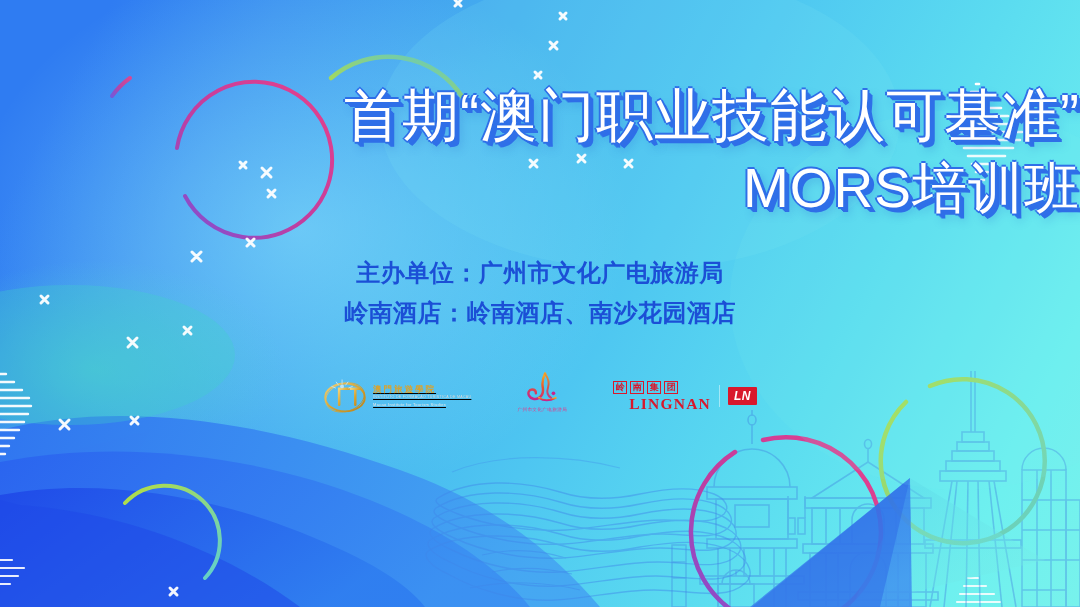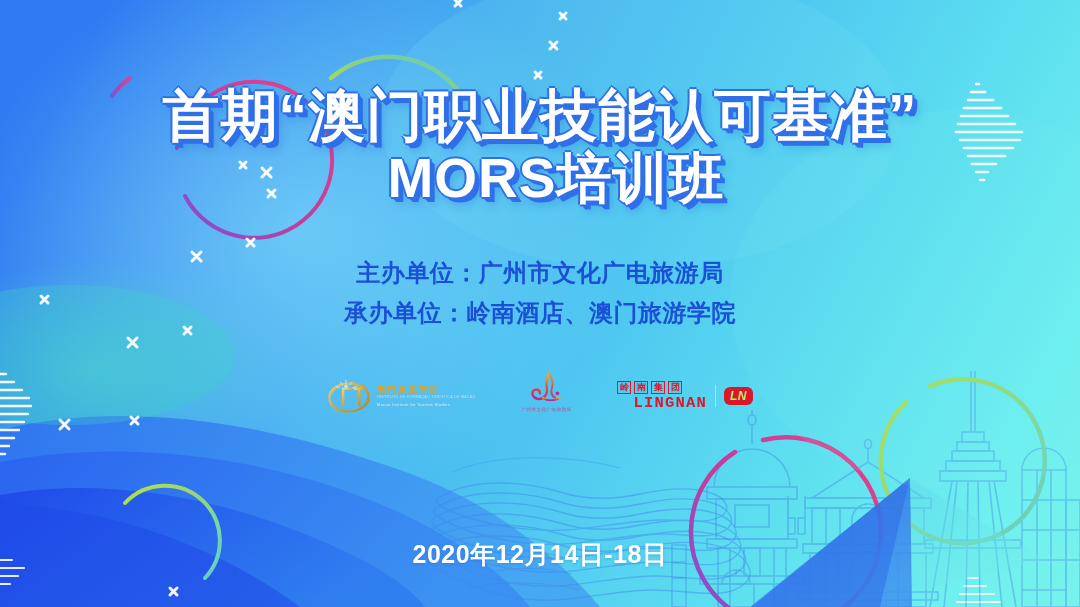--- a/index.html
+++ b/index.html
@@ -25,36 +25,37 @@
   
   .content{position:absolute;inset:0;z-index:40;}
 
   .title-wrap{
     position:absolute;left:0;right:0;top:84px;
     text-align:center;
   }
   .title-line{
     display:block;
     color:#ffffff;
-    font-weight:bold;
+    font-weight:normal;
     letter-spacing:1px;
     line-height:1.12;
     text-shadow:
       3px 3px 0 #2f6fe8,
       4px 4px 0 #2f6fe8,
       5px 5px 0 #2f6fe8,
       0 0 2px #2f6fe8,
       -2px 0 0 #2f6fe8,
       0 -2px 0 #2f6fe8,
       2px 0 0 #2f6fe8,
       0 2px 0 #2f6fe8,
       6px 7px 10px rgba(30,90,200,.35);
+    text-align: right;
   }
   .title-line.l1{font-size:57px;}
-  .title-line.l2{font-size:55px;padding-left:32px;}
+  .title-line.l2{font-size:55px;margin-top:10px;padding-left:32px;}
 
   .orgs{
     position:absolute;left:0;right:0;top:253px;
     text-align:center;
     color:#1b4fd6;
     font-size:24px;
     font-weight:bold;
     line-height:1.65;
     letter-spacing:.5px;
   }
@@ -62,44 +63,44 @@
 
   
   .logos{
     position:absolute;left:0;right:0;top:372px;
     display:flex;align-items:center;justify-content:center;
     gap:46px;
     height:48px;
   }
   .logo{display:flex;align-items:center;height:100%;}
 
-  .logo-ift{display:flex;gap:6px;}
+  .logo-ift{display:flex;gap:6px;text-decoration:underline;}
   .ift-mark{width:44px;height:36px;}
   .ift-txt{display:flex;flex-direction:column;justify-content:center;line-height:1;}
   .ift-cn{font-size:8.5px;color:#d8a32f;letter-spacing:2px;font-weight:bold;}
   .ift-en1{font-size:3.6px;color:#d8d8d8;letter-spacing:.3px;margin-top:2.5px;}
   .ift-en2{font-size:4px;color:#e8e8e8;letter-spacing:.3px;margin-top:3px;}
 
   .logo-gz{display:flex;flex-direction:column;align-items:center;}
   .gz-mark{width:40px;height:32px;}
   .gz-cn{font-size:4.6px;color:#e23a8a;letter-spacing:.4px;margin-top:3px;}
 
   .logo-ln{display:flex;align-items:center;gap:8px;}
   .ln-left{display:flex;flex-direction:column;align-items:flex-start;line-height:1;}
   .ln-cn{display:flex;gap:3px;}
   .ln-cn span{
     font-size:9px;color:#d9182c;font-weight:bold;
     border:.8px solid #d9182c;padding:1px 1.5px;line-height:1;
   }
-  .ln-en{font-size:15.5px;color:#d9182c;font-weight:bold;letter-spacing:1.2px;margin-top:2px;font-family:Liberation Mono, monospace;padding-left:16px;}
+  .ln-en{font-size:15.5px;color:#d9182c;font-weight:bold;letter-spacing:1.2px;margin-top:2px;font-family:Liberation Serif, serif;padding-left:16px;}
   .ln-div{width:1px;height:22px;background:rgba(255,255,255,.45);}
   .ln-badge{
-    background:#d9182c;color:#bef264;font-weight:bold;
+    background:#d9182c;color:#ffffff;font-weight:bold;
     font-size:12px;font-style:italic;letter-spacing:.5px;
-    padding:3px 6px;line-height:1;border-radius:6px;
+    padding:3px 6px;line-height:1;border-radius:1px;
   }
 
   
   .footer{
     position:absolute;left:0;right:0;top:538px;
     display:flex;justify-content:center;align-items:baseline;
     gap:52px;
     color:#ffffff;font-size:25px;font-weight:bold;letter-spacing:.5px;
     text-shadow:0 1px 3px rgba(20,70,160,.25);
   }
@@ -388,21 +389,21 @@
 
   <div class="content">
 
     <div class="title-wrap">
       <span class="title-line l1">首期“澳门职业技能认可基准”</span>
       <span class="title-line l2">MORS培训班</span>
     </div>
 
     <div class="orgs">
       <span class="row">主办单位：广州市文化广电旅游局</span>
-      <span class="row">承办单位：岭南酒店、澳门旅游学院</span>
+      <span class="row">岭南酒店：岭南酒店、南沙花园酒店</span>
     </div>
 
     <div class="logos">
 
       <div class="logo logo-ift">
         <svg class="ift-mark" viewBox="0 0 60 48">
           <defs>
             <linearGradient id="goldG" x1="0" y1="0" x2="1" y2="1">
               <stop offset="0%" stop-color="#f2d27a"></stop>
               <stop offset="50%" stop-color="#d8a32f"></stop>
@@ -453,16 +454,15 @@
             <span>团</span>
           </span>
           <span class="ln-en">LINGNAN</span>
         </div>
         <span class="ln-div"></span>
         <span class="ln-badge">LN</span>
       </div>
     </div>
 
     <div class="footer">
-      <span>2020年12月14日-18日</span>
     </div>
   </div>
 </div>
 
 </body></html>

